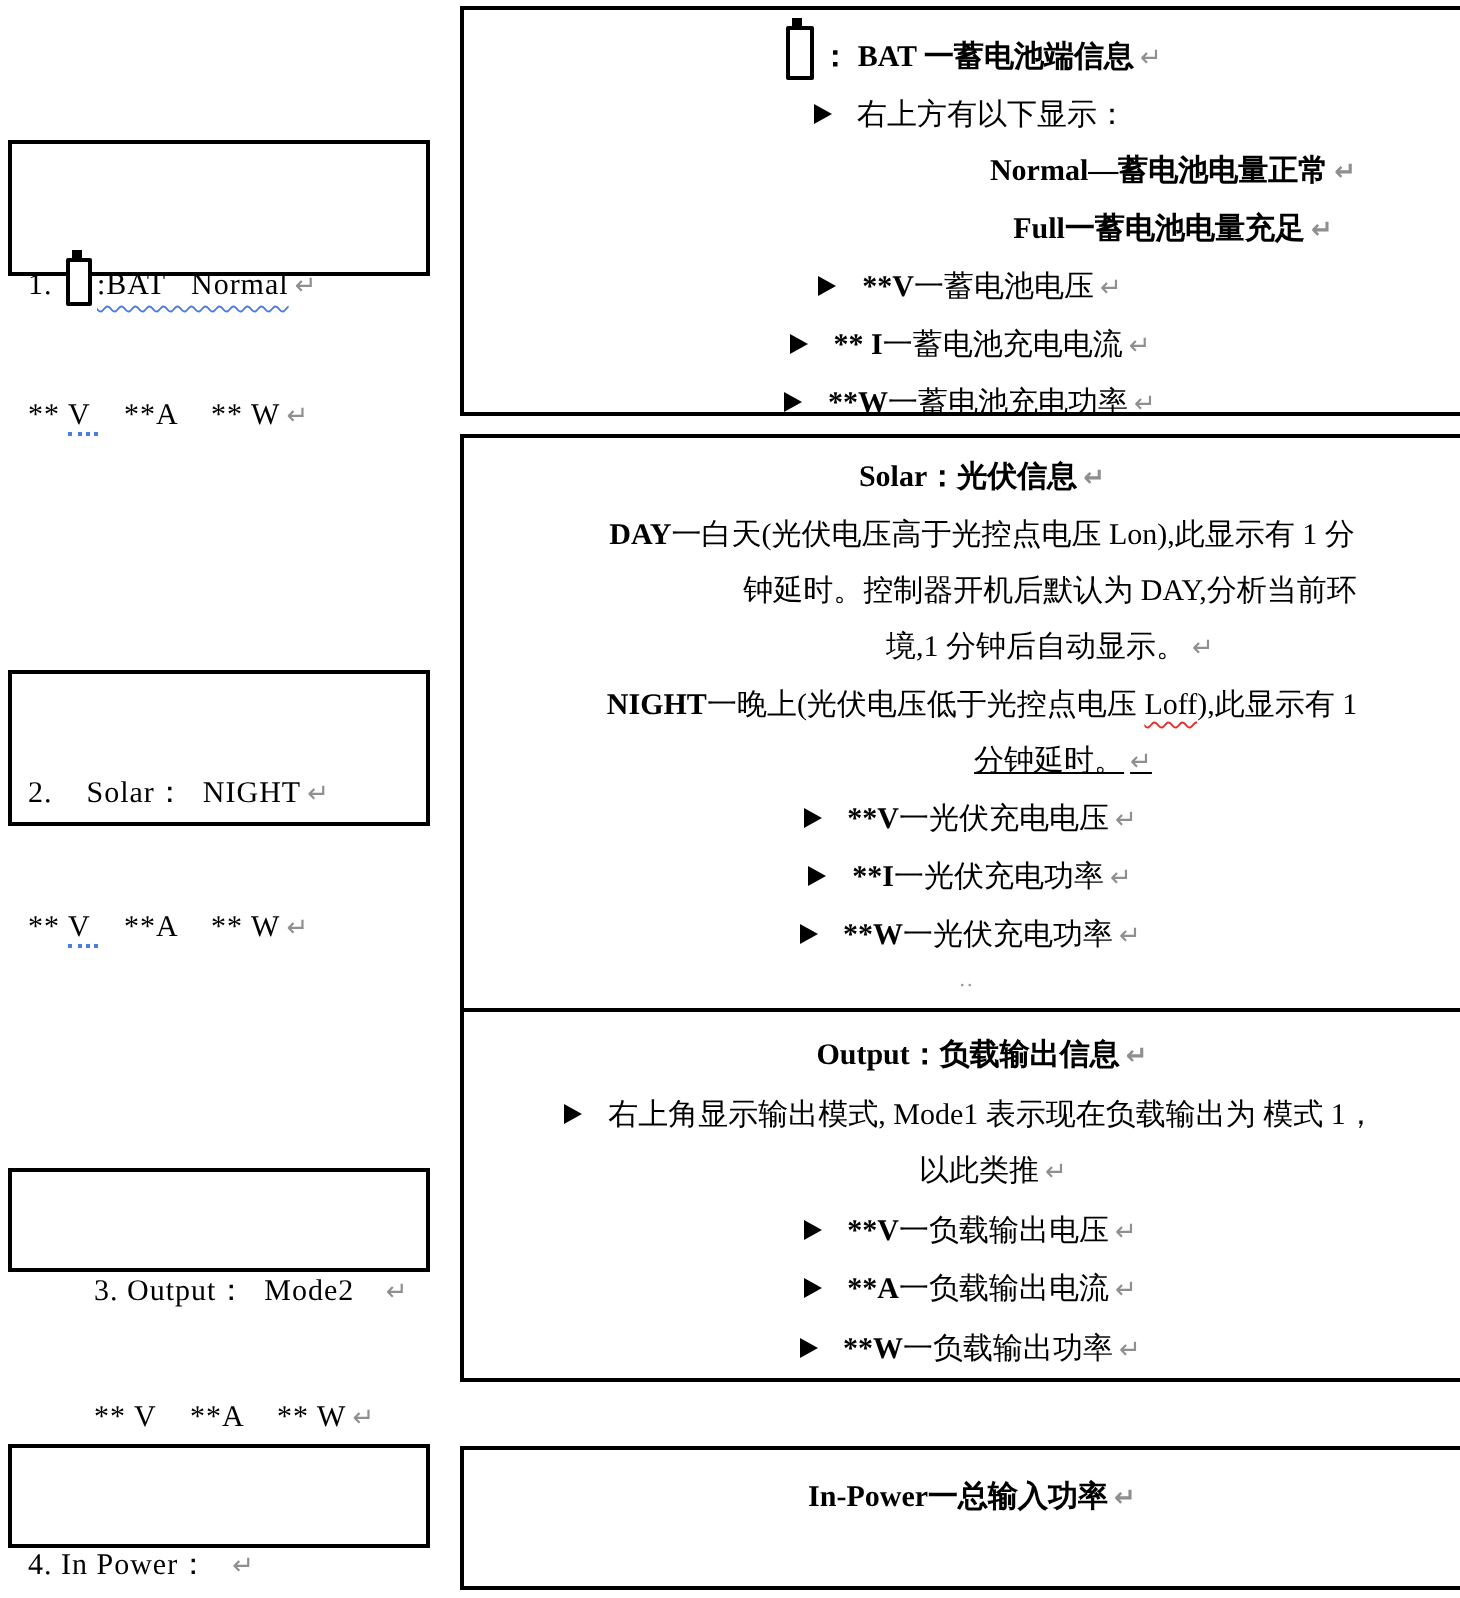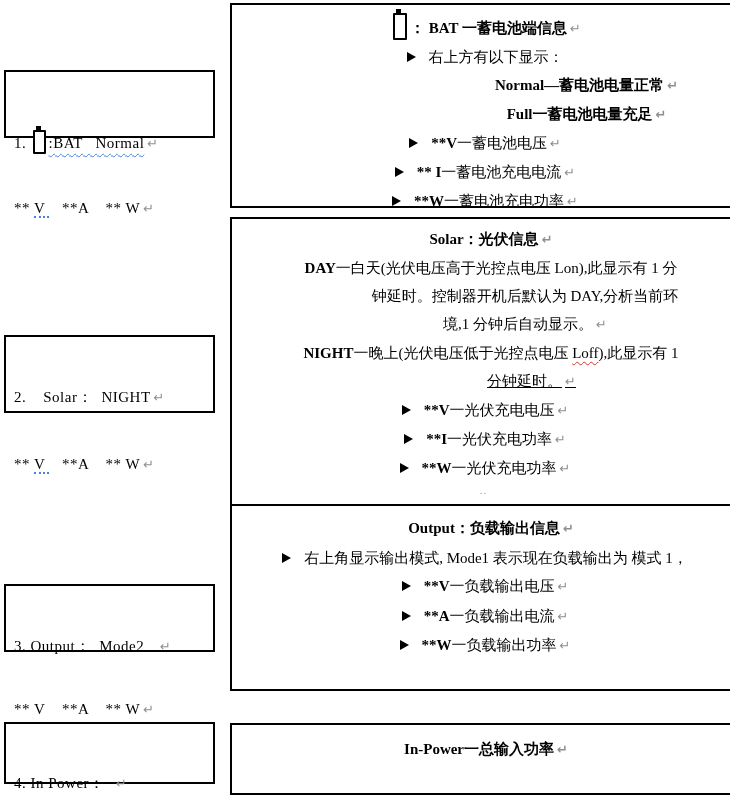--- a/index.html
+++ b/index.html
@@ -13,22 +13,22 @@
   }
   .box {
     position:absolute;
     background:#fff;
     border:2px solid #000;
   }
   
   .lbox { left:4px; width:211px; font-size:15px; white-space:pre; }
   #lbox1 { top:70px;  height:68px; padding-top:22px;  }
   #lbox2 { top:335px; height:78px; padding-top:10px; }
-  #lbox3 { top:584px; height:68px; padding-top:12px; }
-  #lbox4 { top:722px; height:62px; padding-top:10px; }
+  #lbox3 { top:584px; height:52px; padding-top:12px;padding-left:33px; }
+  #lbox4 { top:722px; height:52px; padding-top:10px; }
   .lbox .line { line-height:30px; padding-left:8px; letter-spacing:0.5px; }
   #lbox2 .line { line-height:33px; }
   #lbox3 .line { line-height:28px; }
   
   .rbox { left:230px; width:502px; font-size:15px;text-align:center; }
   #rbox1 { top:3px;   height:205px; padding-top:8px; }
   #rbox2 { top:217px; height:301px; padding-top:6px; }
   #rbox3 { top:504px; height:187px; padding-top:8px; }
   #rbox4 { top:723px; height:72px;  padding-top:10px; }
   .rbox .line { position:relative; line-height:28px; }
@@ -131,20 +131,21 @@
   <div class="line pl73"><span>分钟延时。</span><span class="ret">↵</span></div>
   <div class="line"><span class="arrow"></span><span class="bold">**V</span><span>一光伏充电电压</span><span class="ret">↵</span></div>
   <div class="line"><span class="arrow"></span><span class="bold">**I</span><span>一光伏充电功率</span><span class="ret">↵</span></div>
   <div class="line"><span class="arrow"></span><span class="bold">**W</span><span>一光伏充电功率</span><span class="ret">↵</span></div>
   <div class="stray">..</div>
 </div>
 
 <div class="box rbox" id="rbox3">
   <div class="line pl8 bold"><span>Output：负载输出信息</span><span class="ret">↵</span></div>
   <div class="line"><span class="arrow"></span><span>右上角显示输出模式, Mode1 表示现在负载输出为 模式 1，</span></div>
+  <div class="line pl31"><span>以此类推</span><span class="ret">↵</span></div>
   <div class="line"><span class="arrow"></span><span class="bold">**V</span><span>一负载输出电压</span><span class="ret">↵</span></div>
   <div class="line"><span class="arrow"></span><span class="bold">**A</span><span>一负载输出电流</span><span class="ret">↵</span></div>
   <div class="line"><span class="arrow"></span><span class="bold">**W</span><span>一负载输出功率</span><span class="ret">↵</span></div>
 </div>
 
 <div class="box rbox" id="rbox4">
   <div class="line pl10 bold"><span>In-Power一总输入功率</span><span class="ret">↵</span></div>
 </div>
 
 </body></html>

